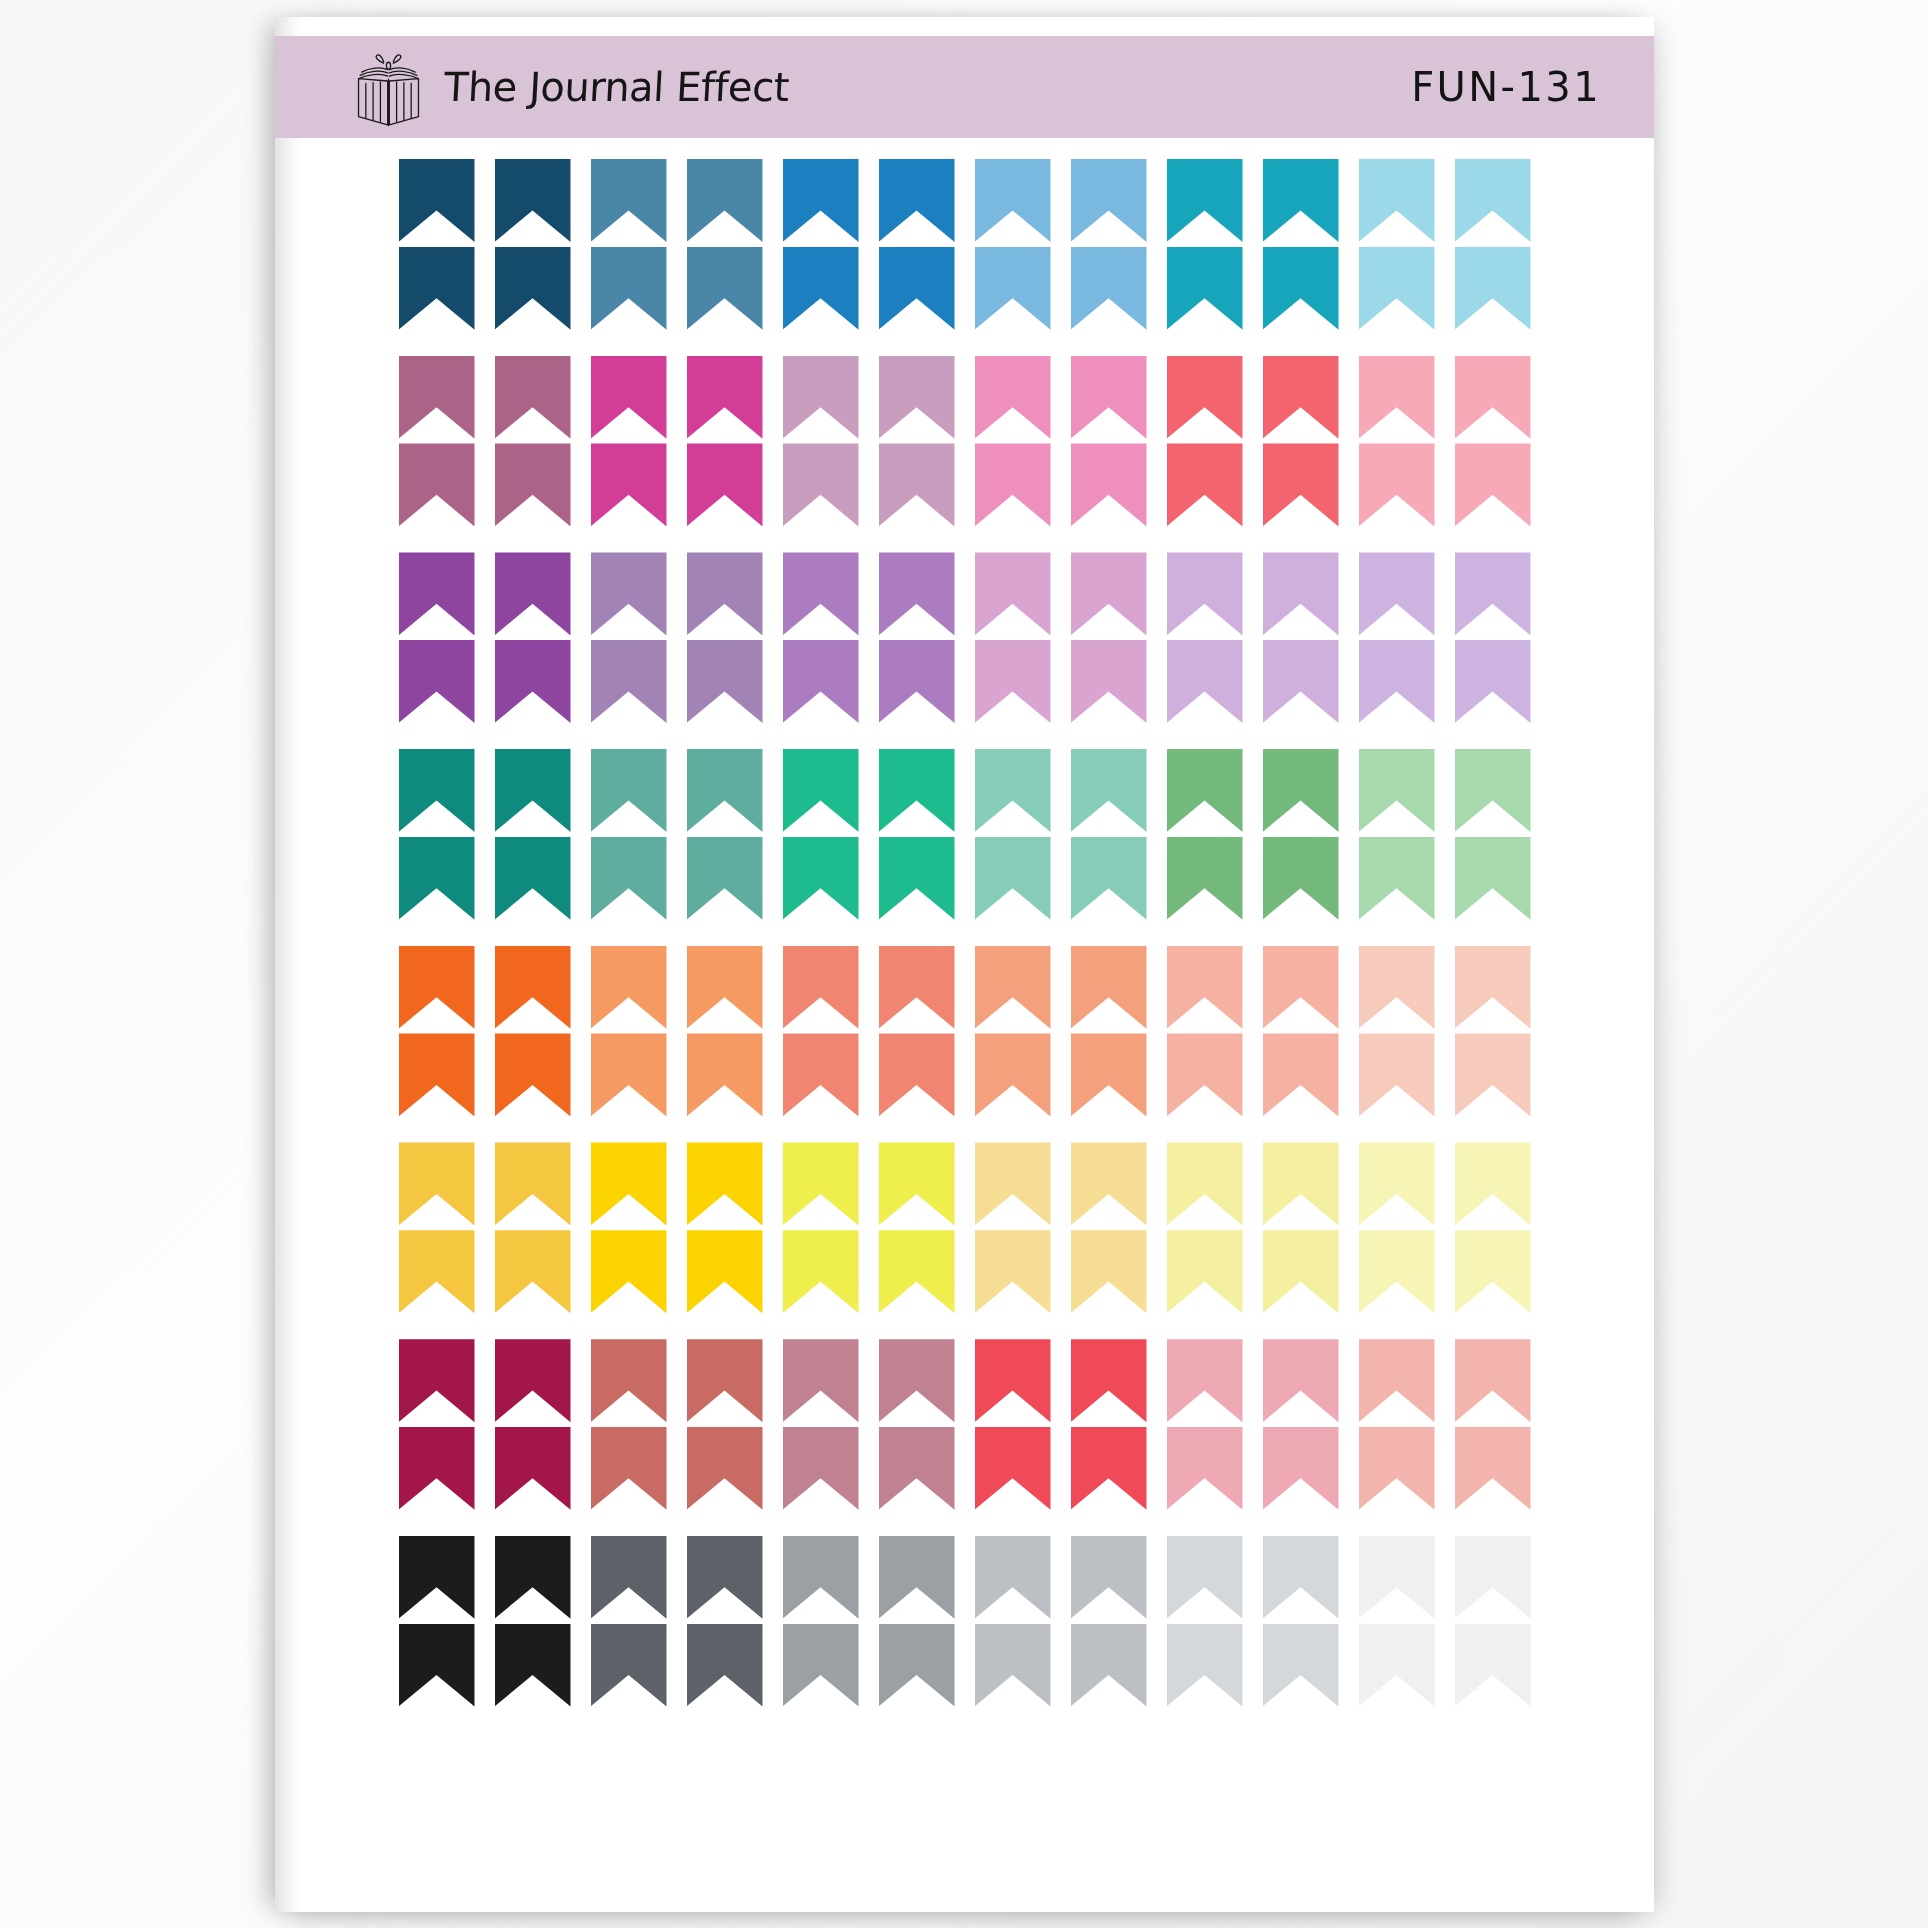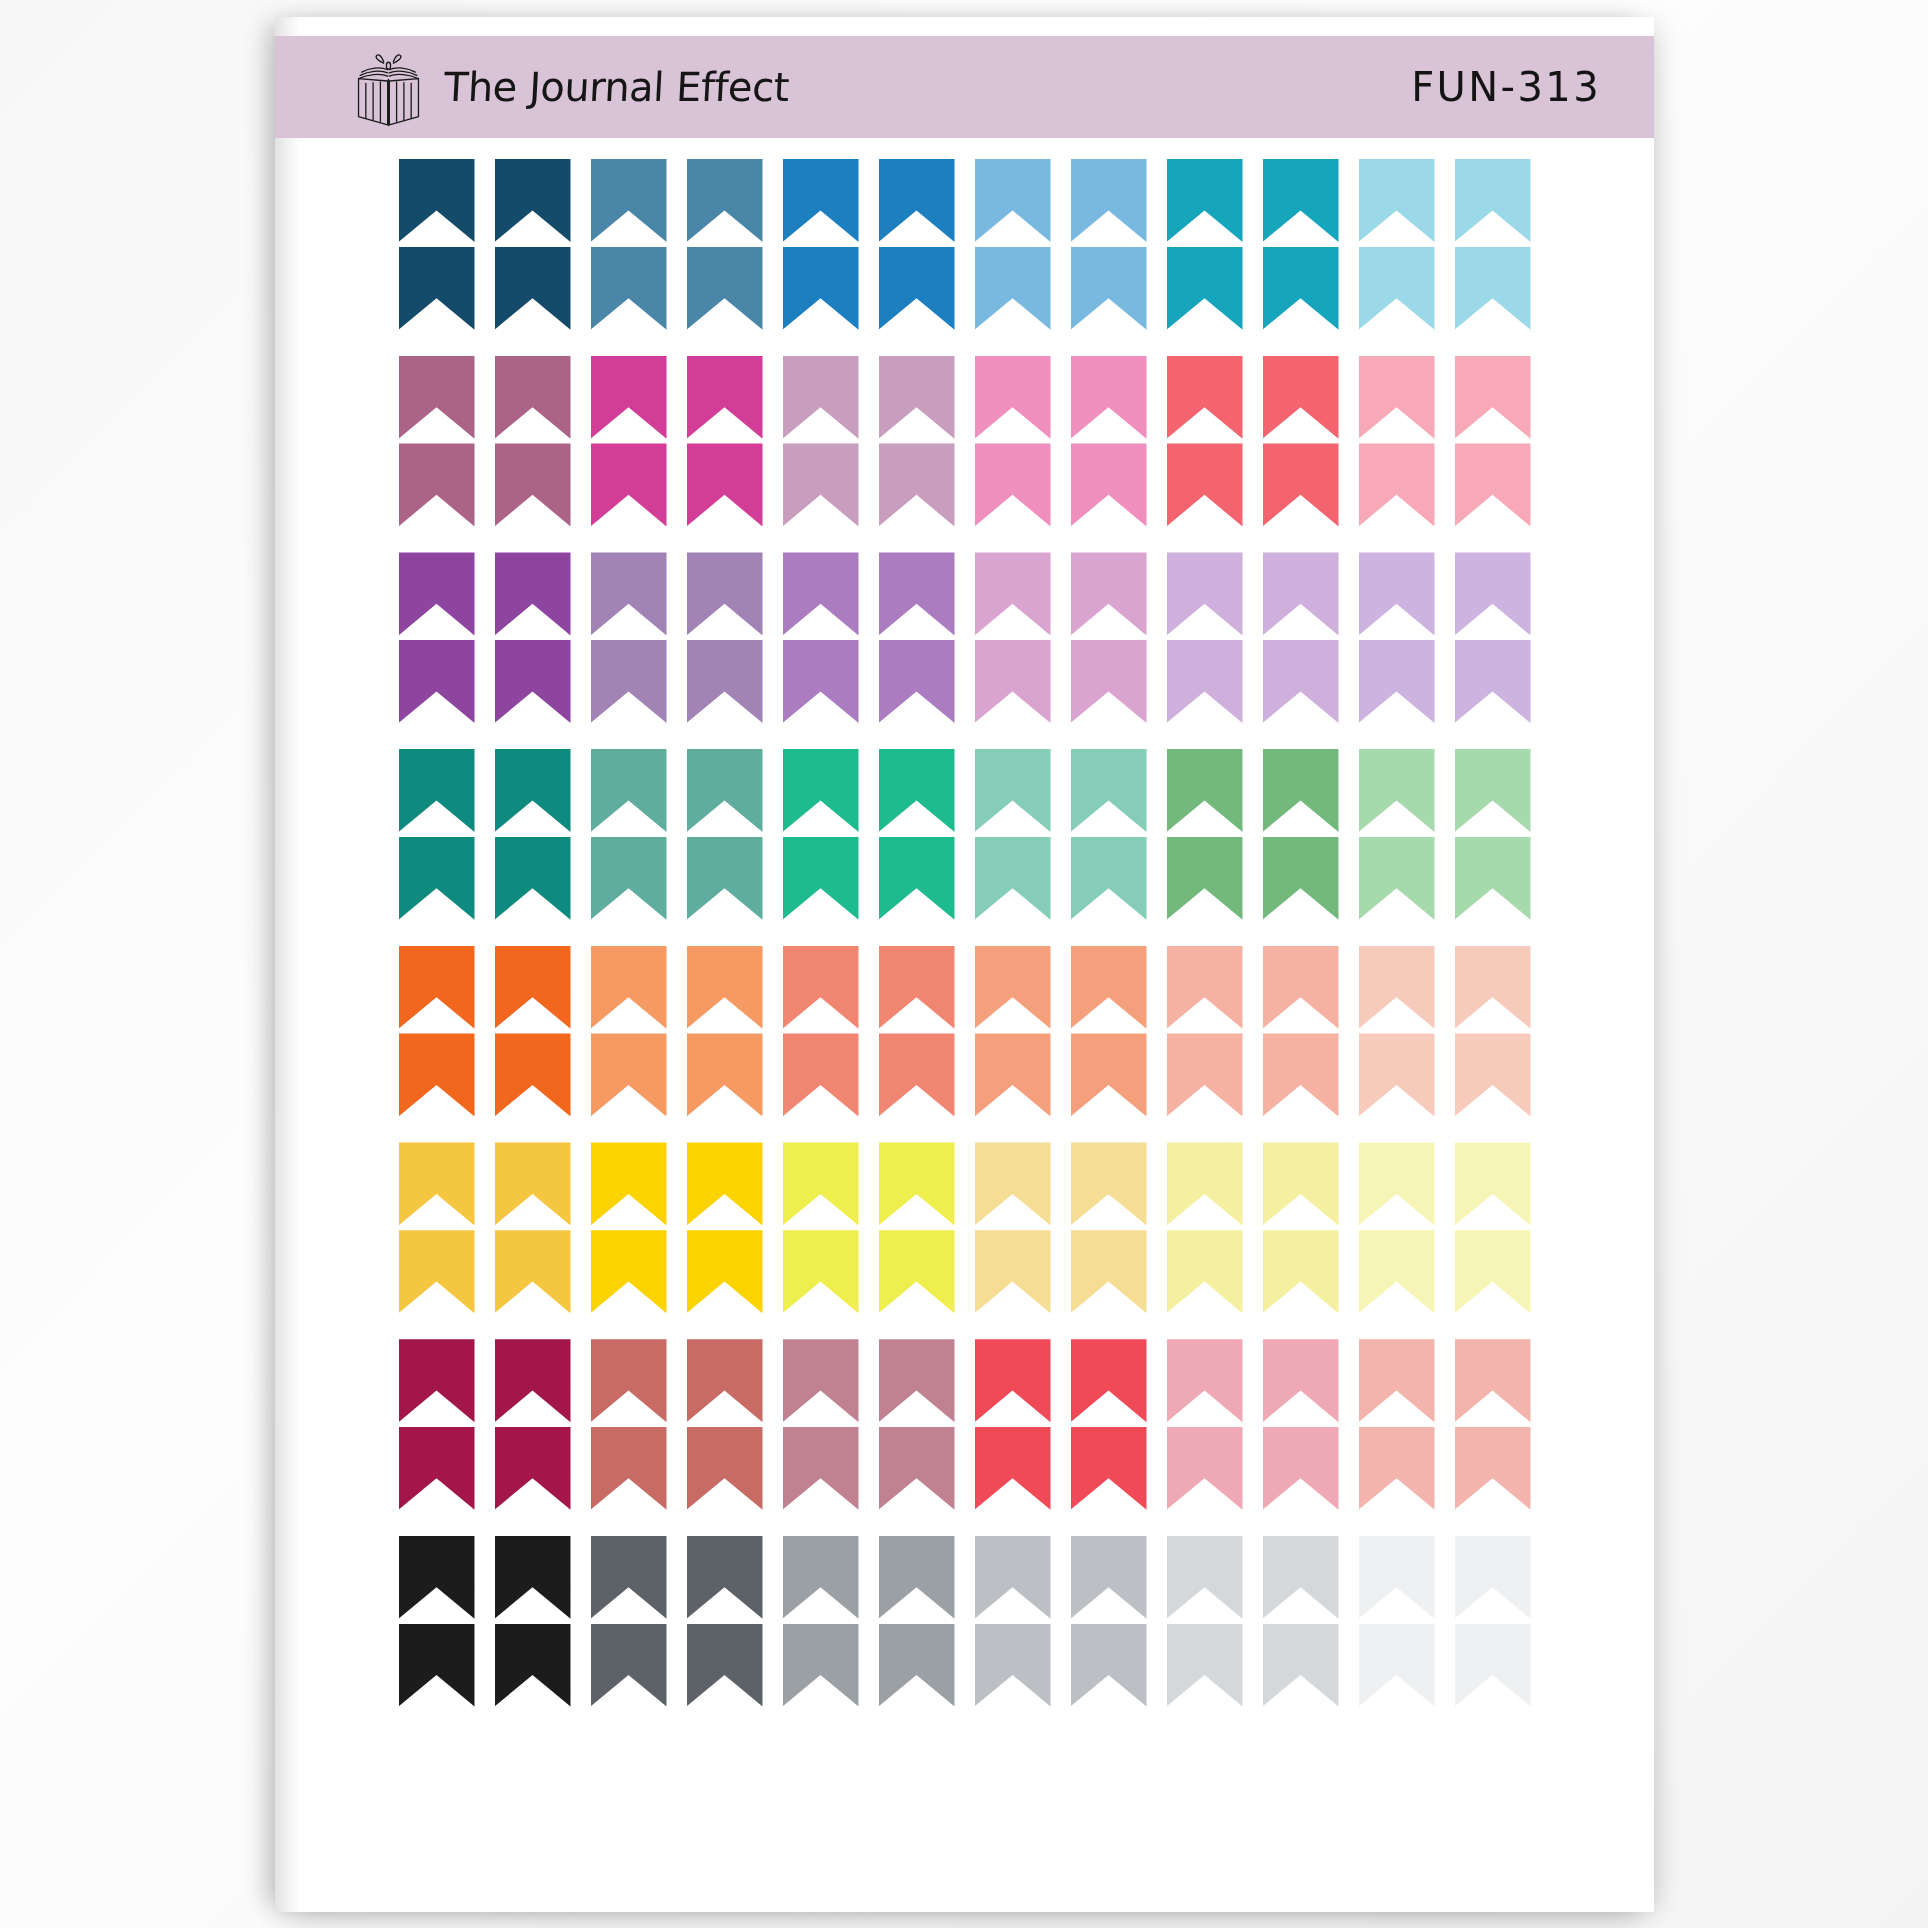--- a/index.html
+++ b/index.html
@@ -143,21 +143,21 @@
             <path d="M78 45 L78 88"></path>
             <path d="M69 44 L69 90"></path>
             <path d="M60 43 L60 92"></path>
 
             <path d="M50 40 L50 97"></path>
           </svg>
         </span>
         <span class="brand-name">The Journal Effect</span>
       </div>
 
-      <span class="sheet-code">FUN-313</span>
+      <span class="sheet-code">FUN-131</span>
     </div>
 
     <div id="grid">
         <div class="sticker-row">
           <div class="flag" style="background: rgb(20, 75, 107);"></div>
           <div class="flag" style="background: rgb(20, 75, 107);"></div>
           <div class="flag" style="background: rgb(74, 134, 168);"></div>
           <div class="flag" style="background: rgb(74, 134, 168);"></div>
           <div class="flag" style="background: rgb(27, 127, 192);"></div>
           <div class="flag" style="background: rgb(27, 127, 192);"></div>

